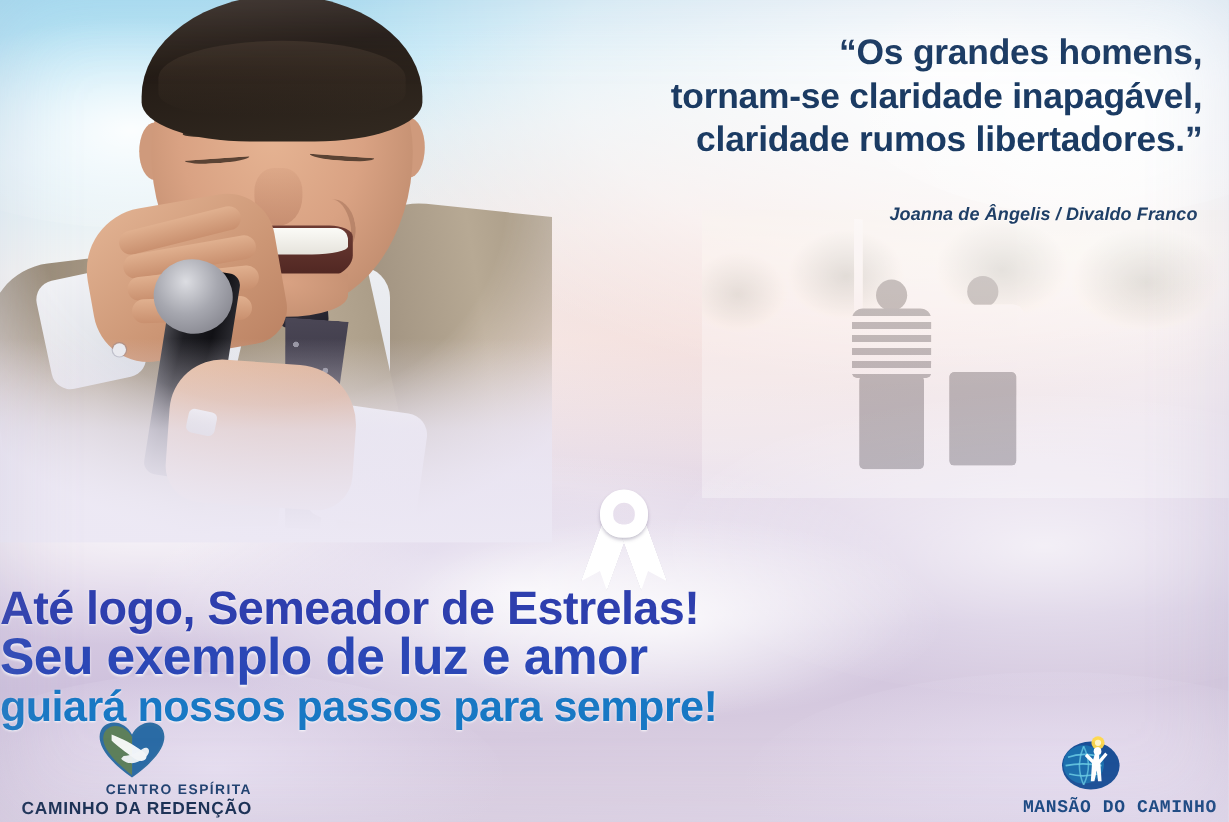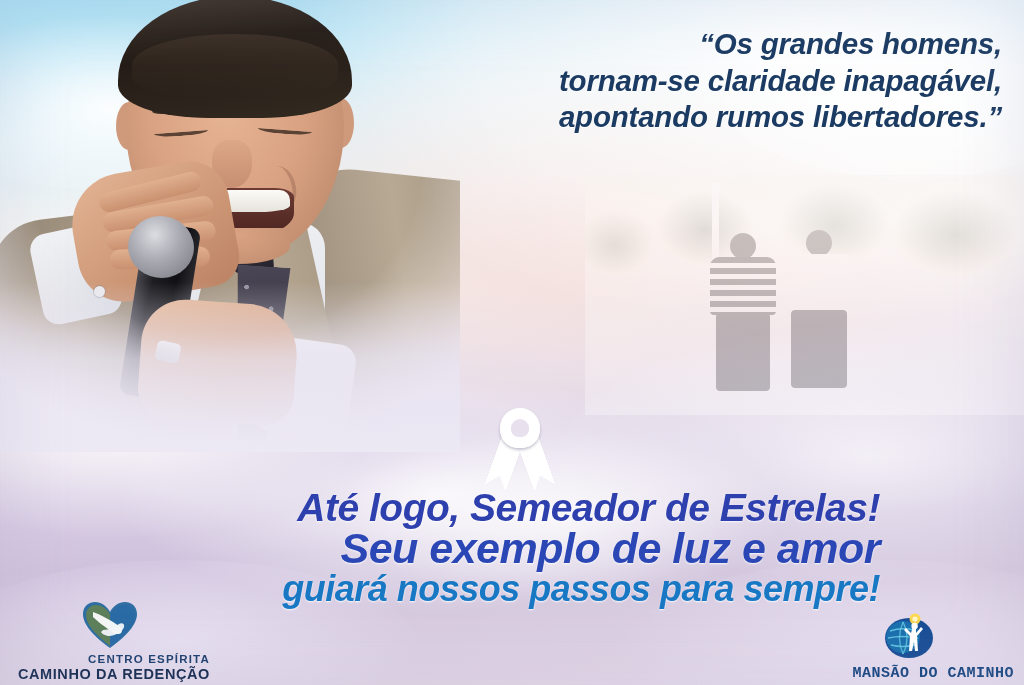--- a/index.html
+++ b/index.html
@@ -182,21 +182,21 @@
     background:linear-gradient(180deg,#f4f4f2,#c9c9c6); border-radius:5px; transform:rotate(12deg); }
   .cuff2{ position:absolute; left:268px; top:348px; width:94px; height:96px;
     background:linear-gradient(200deg,#f2f3f6,#dadde4); border-radius:18px; transform:rotate(8deg); }
   .fadeBottom{ position:absolute; left:0; bottom:0; width:100%; height:170px;
     background:linear-gradient(180deg, rgba(230,226,240,0) 0%, rgba(232,228,242,.72) 45%, rgba(236,232,244,.97) 100%); }
 
   
   .quote{
     position:absolute; right:22px; top:26px; width:620px;
     text-align:right;
-    font-style:italic; font-weight:bold;
+    font-weight:bold;
     font-size:29.5px; line-height:36.5px;
     letter-spacing:-0.2px;
     color:#1b3b63;
     text-shadow:0 1px 1px rgba(255,255,255,.85);
   }
   .quote .ql{ display:block; white-space:nowrap; }
   .attrib{
     position:absolute; right:26px; top:170px; width:620px;
     text-align:right;
     font-style:italic; font-weight:bold;
@@ -212,22 +212,22 @@
     box-shadow:0 2px 3px rgba(90,80,115,.35); }
   .rb-tail{ position:absolute; width:23px; height:56px; background:#ffffff;
     box-shadow:0 2px 3px rgba(90,80,115,.3); }
   .rb-left{ left:6px; top:26px; transform:rotate(20deg);
     clip-path:polygon(0 0,100% 0,100% 100%,52% 76%,0 100%); }
   .rb-right{ left:37px; top:26px; transform:rotate(-20deg);
     clip-path:polygon(0 0,100% 0,100% 100%,48% 76%,0 100%); }
 
   
   .headline{
-    position:absolute; left:0; top:487px; width:880px; text-align:right;
-    font-style:italic; font-weight:bold; letter-spacing:-0.5px;
+    position:absolute; left:0; top:487px; width:880px; text-align:left;
+    font-weight:bold; letter-spacing:-0.5px;
   }
   .hl{ display:block; white-space:nowrap; }
   .hl1{ font-size:39px; line-height:42px; color:#2e3fae;
     text-shadow:0 1px 2px rgba(255,255,255,.8); }
   .hl2{ font-size:43px; line-height:39px; color:#2b47b6;
     text-shadow:0 1px 2px rgba(255,255,255,.8); }
   .hl3{ font-size:36px; line-height:41px; color:#1878c4;
     text-shadow:0 1px 2px rgba(255,255,255,.85); }
 
   
@@ -320,22 +320,23 @@
       <div class="cuff2"></div>
       <div class="hand-mic"></div>
       <div class="ring"></div>
     </div>
     <div class="fadeBottom"></div>
   </div>
 
   <div class="quote">
     <span class="ql">“Os grandes homens,</span>
     <span class="ql">tornam-se claridade inapagável,</span>
-    <span class="ql">apontando rumos libertadores.”</span>
-  </div>
+    <span class="ql">claridade rumos libertadores.”</span>
+  </div>
+  <div class="attrib">Joanna de Ângelis / Divaldo Franco</div>
 
   <div class="ribbon">
     <div class="rb-tail rb-left"></div>
     <div class="rb-tail rb-right"></div>
     <div class="rb-loop"></div>
   </div>
 
   <div class="headline">
     <span class="hl hl1">Até logo, Semeador de Estrelas!</span>
     <span class="hl hl2">Seu exemplo de luz e amor</span>

